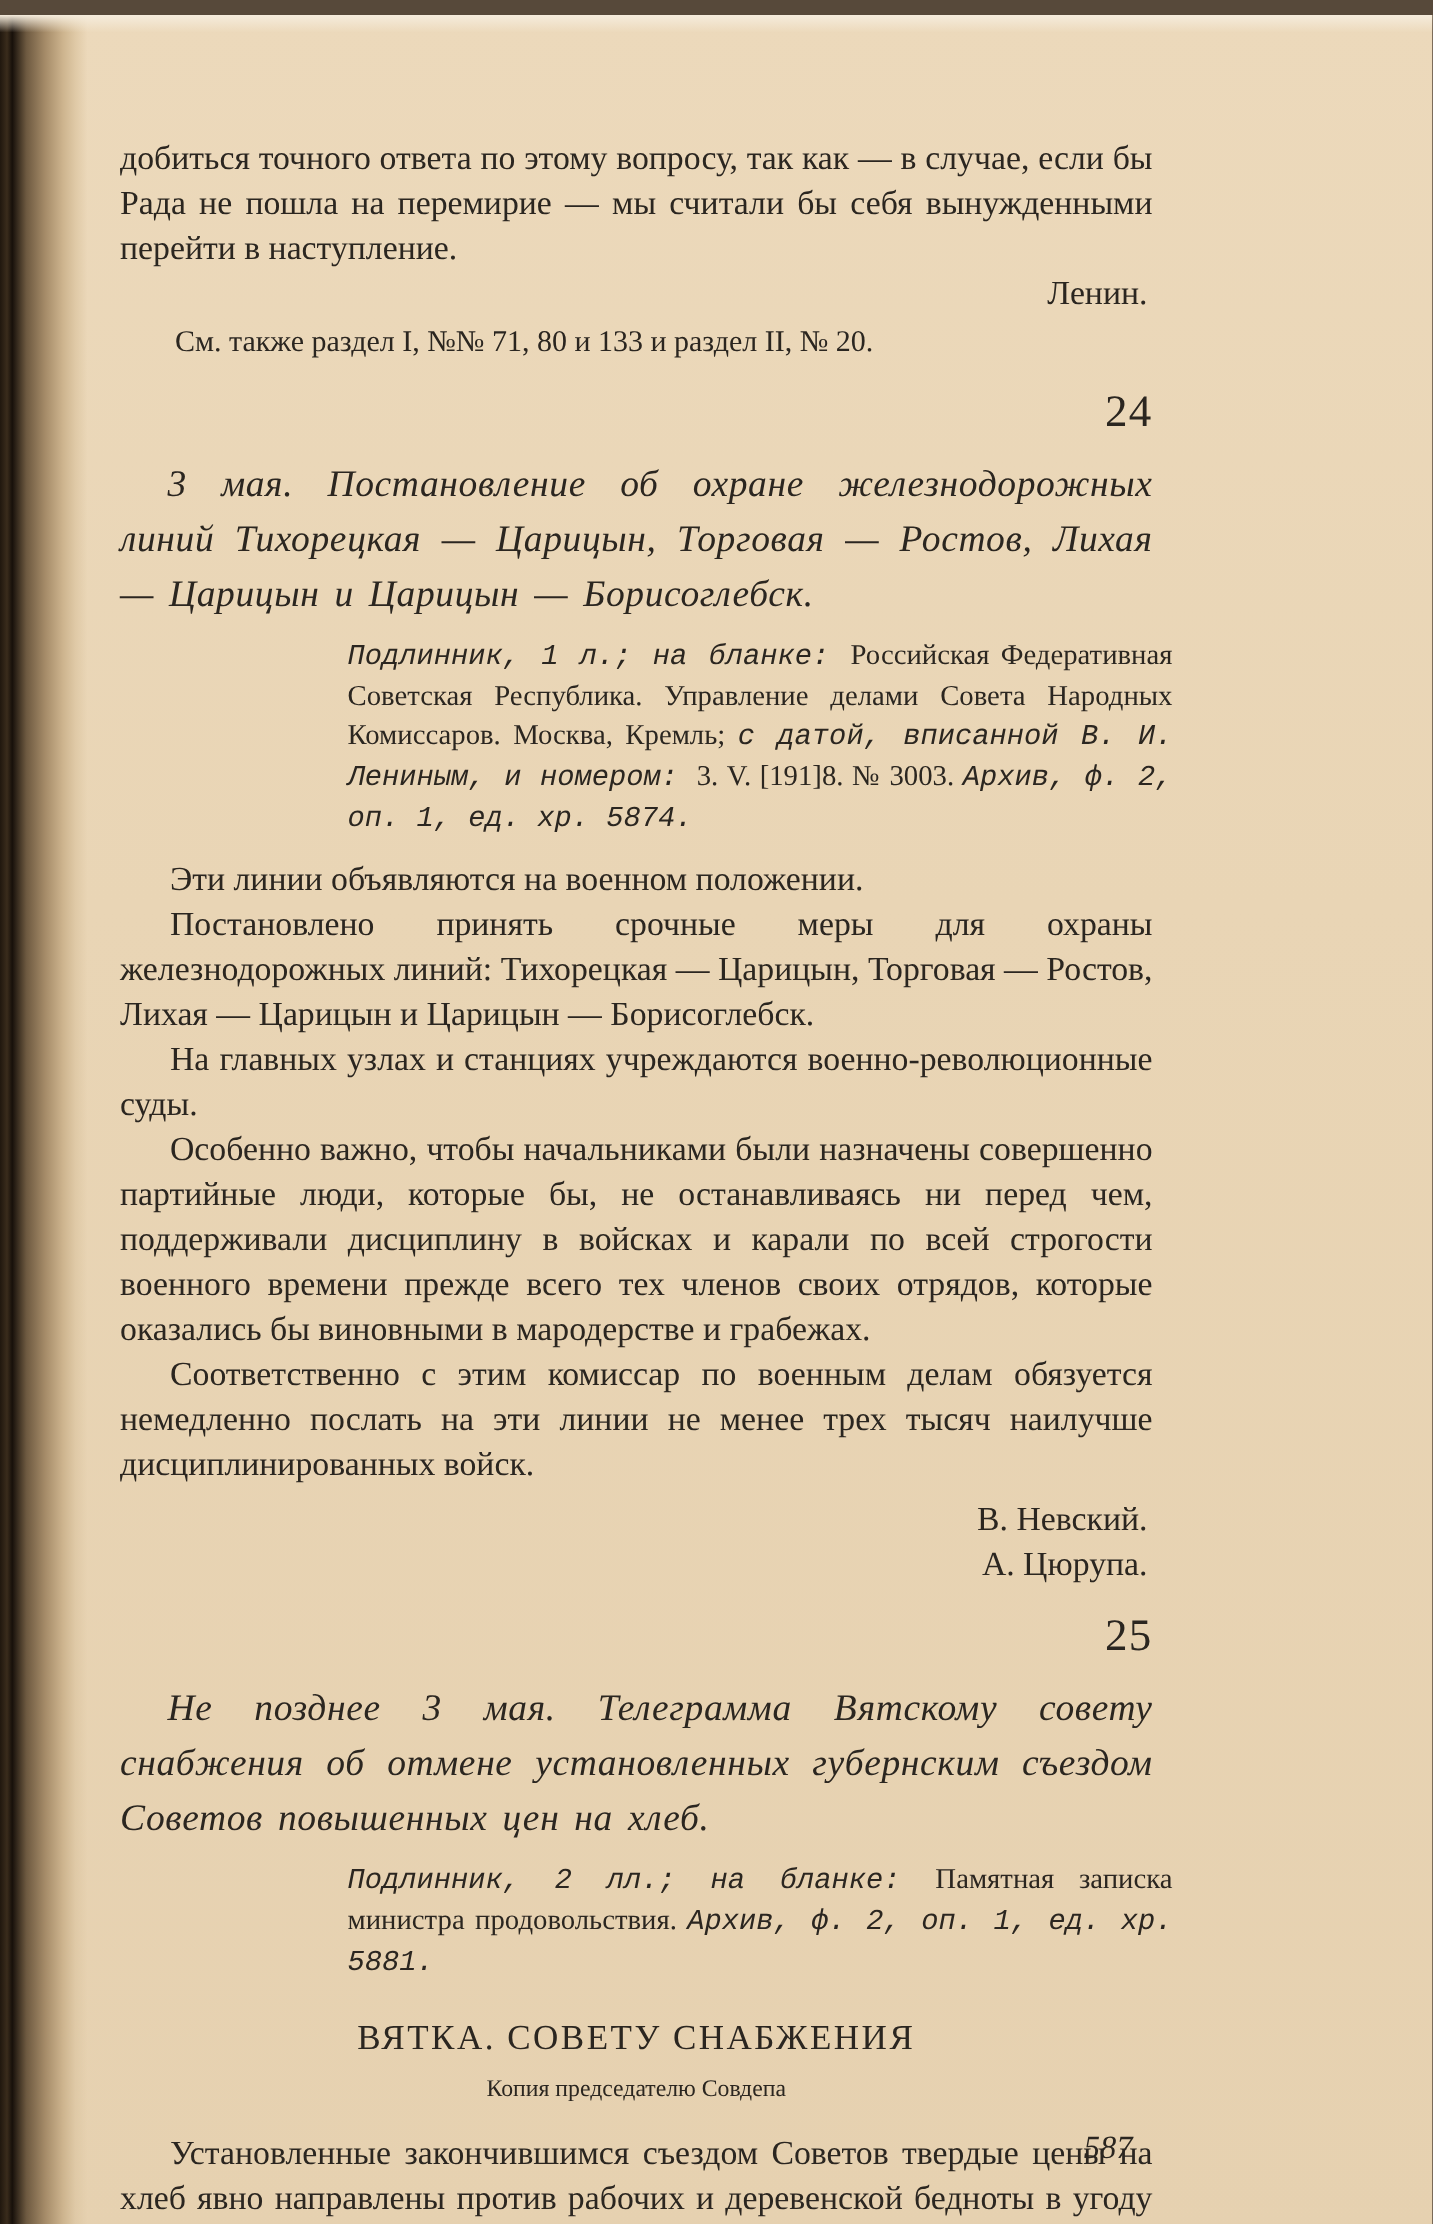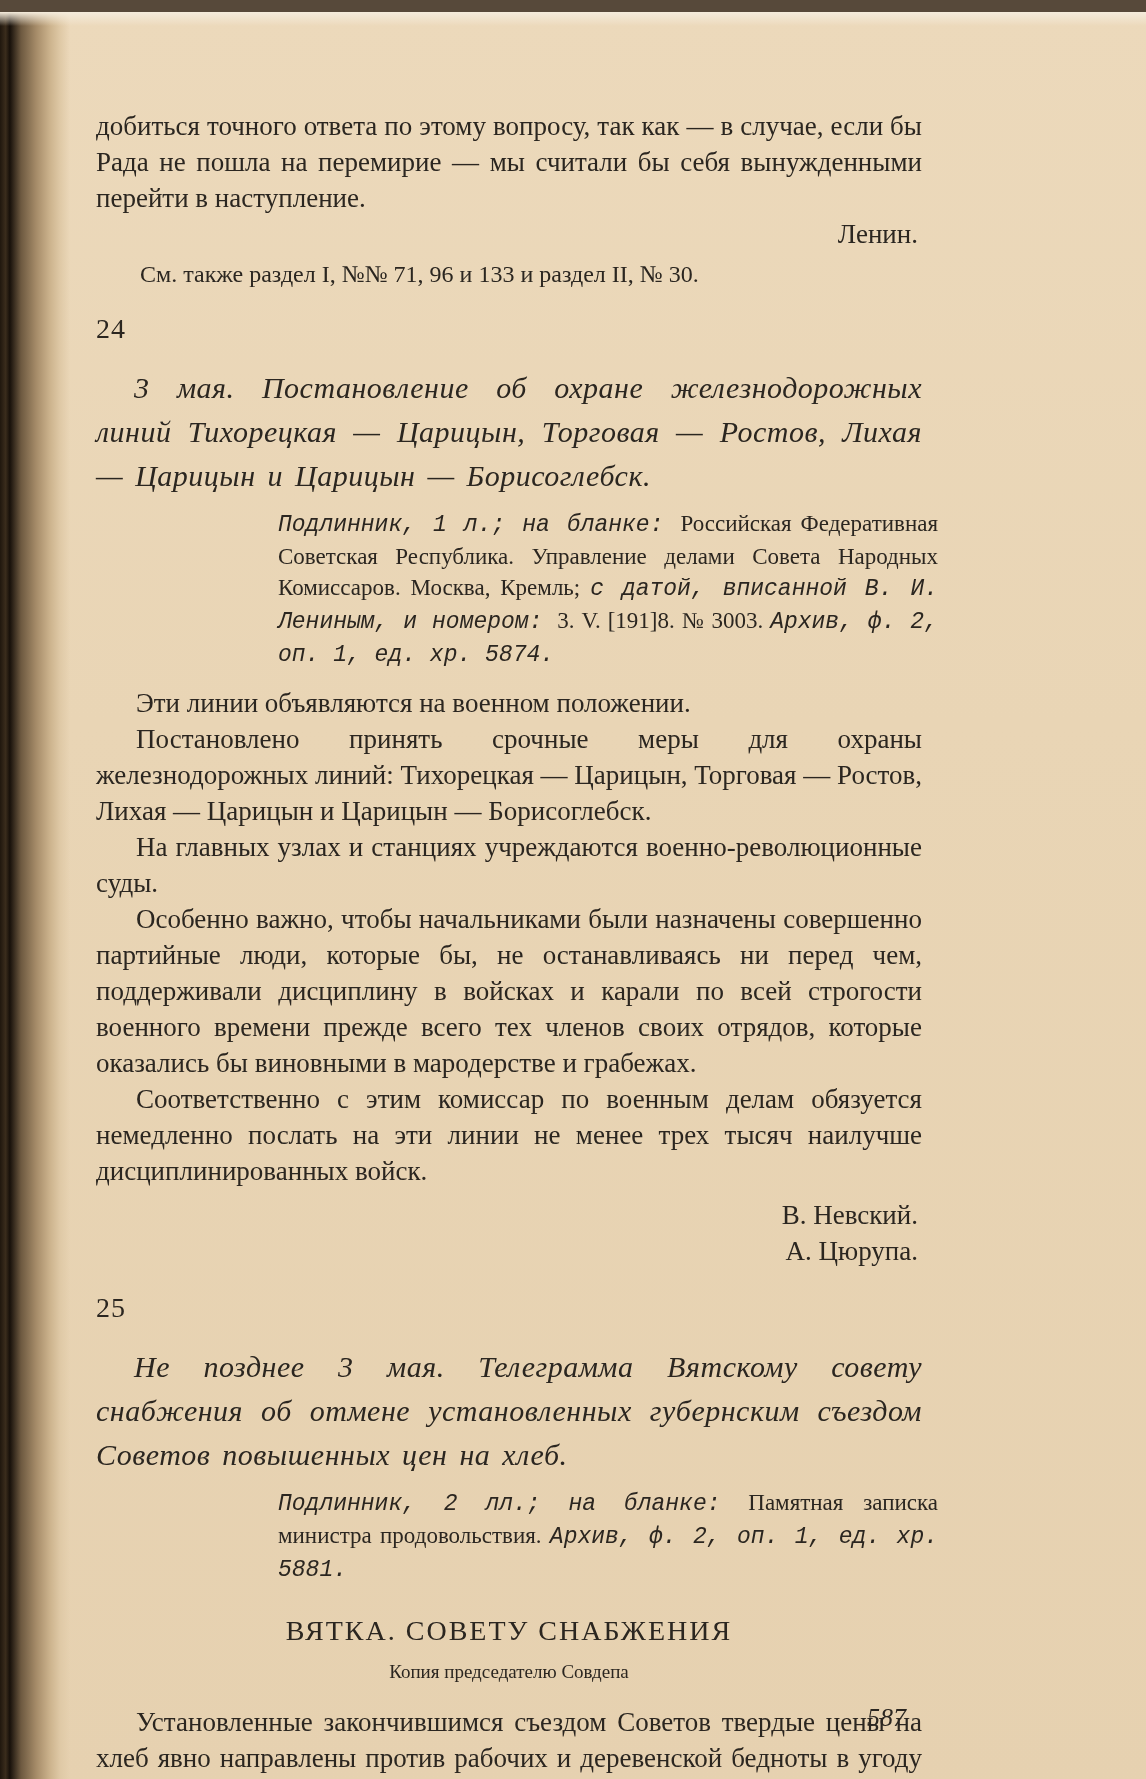--- a/index.html
+++ b/index.html
@@ -54,23 +54,23 @@
     text-align: right;
     margin: 0;
     padding-right: 4px;
   }
   .see-also {
     font-size: 24px;
     line-height: 32px;
     margin: 6px 0 0 44px;
   }
   .doc-number {
-    font-size: 28px;
+    font-size: 36px;
     line-height: 34px;
-    text-align: left;
+    text-align: right;
     margin: 22px 0 20px 0;
     letter-spacing: 1px;
   }
   .doc-heading {
     font-size: 30px;
     line-height: 44px;
     font-style: italic;
     text-align: justify;
     text-indent: 38px;
     margin: 0 0 10px 0;
@@ -113,21 +113,21 @@
 <body>
 
 <div class="scan-page">
   <div class="binding-edge"></div>
   <div class="top-edge"></div>
 
   <div class="text-column">
 
     <p class="body-par no-indent">добиться точного ответа по этому вопросу, так как — в случае, если бы Рада не пошла на перемирие — мы считали бы себя вынужденными перейти в наступление.</p>
     <p class="sig-line">Ленин.</p>
-    <p class="see-also">См. также раздел I, №№ 71, 96 и 133 и раздел II, № 30.</p>
+    <p class="see-also">См. также раздел I, №№ 71, 80 и 133 и раздел II, № 20.</p>
 
     <p class="doc-number">24</p>
     <p class="doc-heading">3 мая. Постановление об охране железнодорожных линий Тихорецкая — Царицын, Торговая — Ростов, Лихая — Царицын и Царицын — Борисоглебск.</p>
 
     <p class="source-block"><span class="it">Подлинник, 1 л.; на бланке: </span><span class="rg">Российская Федеративная Советская Республика. Управление делами Совета Народных Комиссаров. Москва, Кремль; </span><span class="it">с датой, вписанной В. И. Лениным, и номером: </span><span class="rg">3. V. [191]8. № 3003. </span><span class="it">Архив, ф. 2, оп. 1, ед. хр. 5874.</span></p>
 
     <p class="body-par">Эти линии объявляются на военном положении.</p>
     <p class="body-par">Постановлено принять срочные меры для охраны железнодорожных линий: Тихорецкая — Царицын, Торговая — Ростов, Лихая — Царицын и Царицын — Борисоглебск.</p>
     <p class="body-par">На главных узлах и станциях учреждаются военно-революционные суды.</p>
     <p class="body-par">Особенно важно, чтобы начальниками были назначены совершенно партийные люди, которые бы, не останавливаясь ни перед чем, поддерживали дисциплину в войсках и карали по всей строгости военного времени прежде всего тех членов своих отрядов, которые оказались бы виновными в мародерстве и грабежах.</p>

